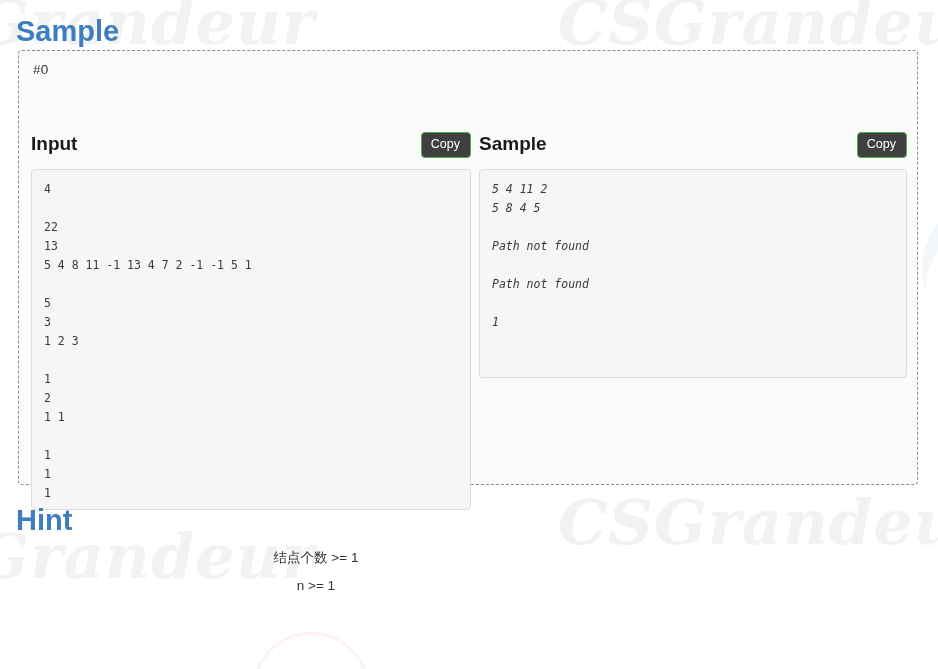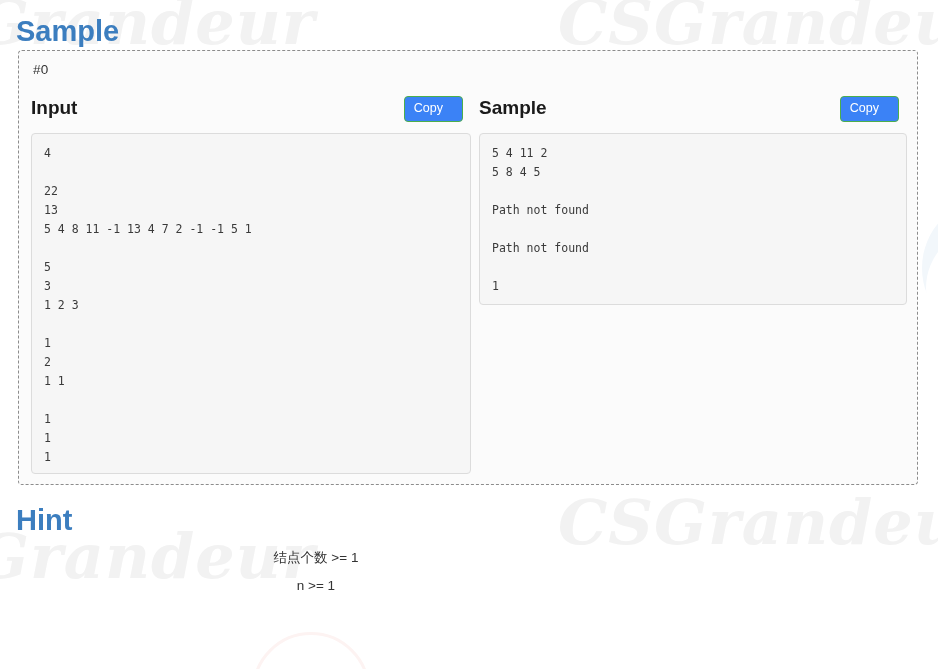--- a/index.html
+++ b/index.html
@@ -105,59 +105,60 @@
   .io-col {
     position: absolute;
     top: 44px;
   }
   .io-col.input  { left: 12px;  width: 440px; }
   .io-col.output { left: 460px; width: 428px; }
 
   .io-head {
     position: relative;
     height: 30px;
+    margin-top: 36px;
   }
   .io-head h3 {
     margin: 0;
     font-size: 19px;
     font-weight: 700;
     color: #1a1a1a;
     line-height: 26px;
   }
   .copy-btn {
     position: absolute;
-    right: 8px;
+    right: 0;
     top: 1px;
-    background: #3b82f6;
+    background: #404040;
     border: 1px solid #4cae4c;
     border-radius: 4px;
     color: #ffffff;
     font-size: 12.5px;
     font-family: "Liberation Sans", sans-serif;
     line-height: 1;
-    padding: 5px 19px 6px 9px;
+    padding: 5px 10px 6px 9px;
     cursor: pointer;
   }
 
   .io-pre {
     margin: 8px 0 0 0;
     background: #f6f6f6;
     border: 1px solid #dcdcdc;
     border-radius: 4px;
     box-sizing: border-box;
     font-family: "DejaVu Sans Mono", monospace;
     font-size: 11.5px;
     line-height: 19px;
     color: #3a3a3a;
     padding: 10px 12px;
     white-space: pre;
     overflow: hidden;
   }
   .io-col.input  .io-pre { height: 341px; }
-  .io-col.output .io-pre { height: 172px; }
+  .io-col.output .io-pre { height: 209px; font-style: italic; }
 
   
   .hint-list {
     position: absolute;
     left: 16px;
     top: 550px;
     width: 600px;
   }
   .hint-list p {
     margin: 0 0 12px 0;

